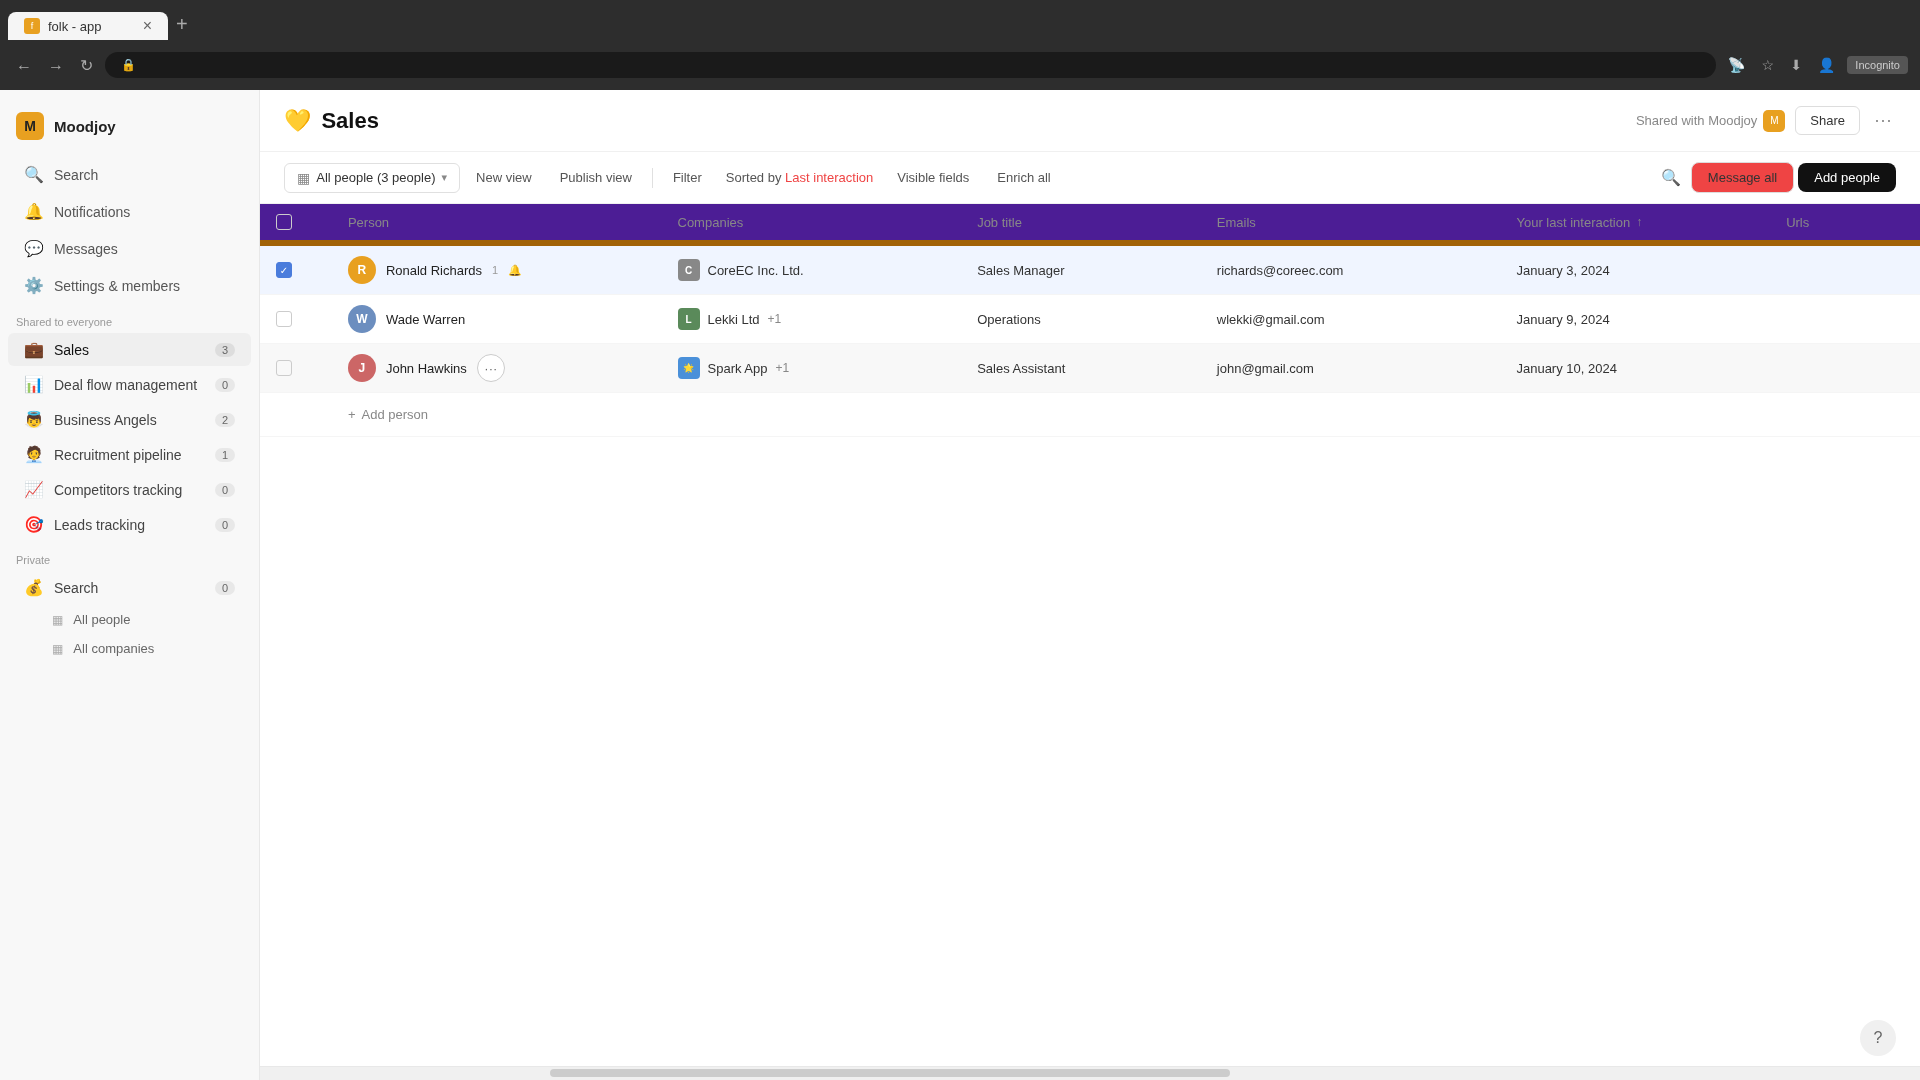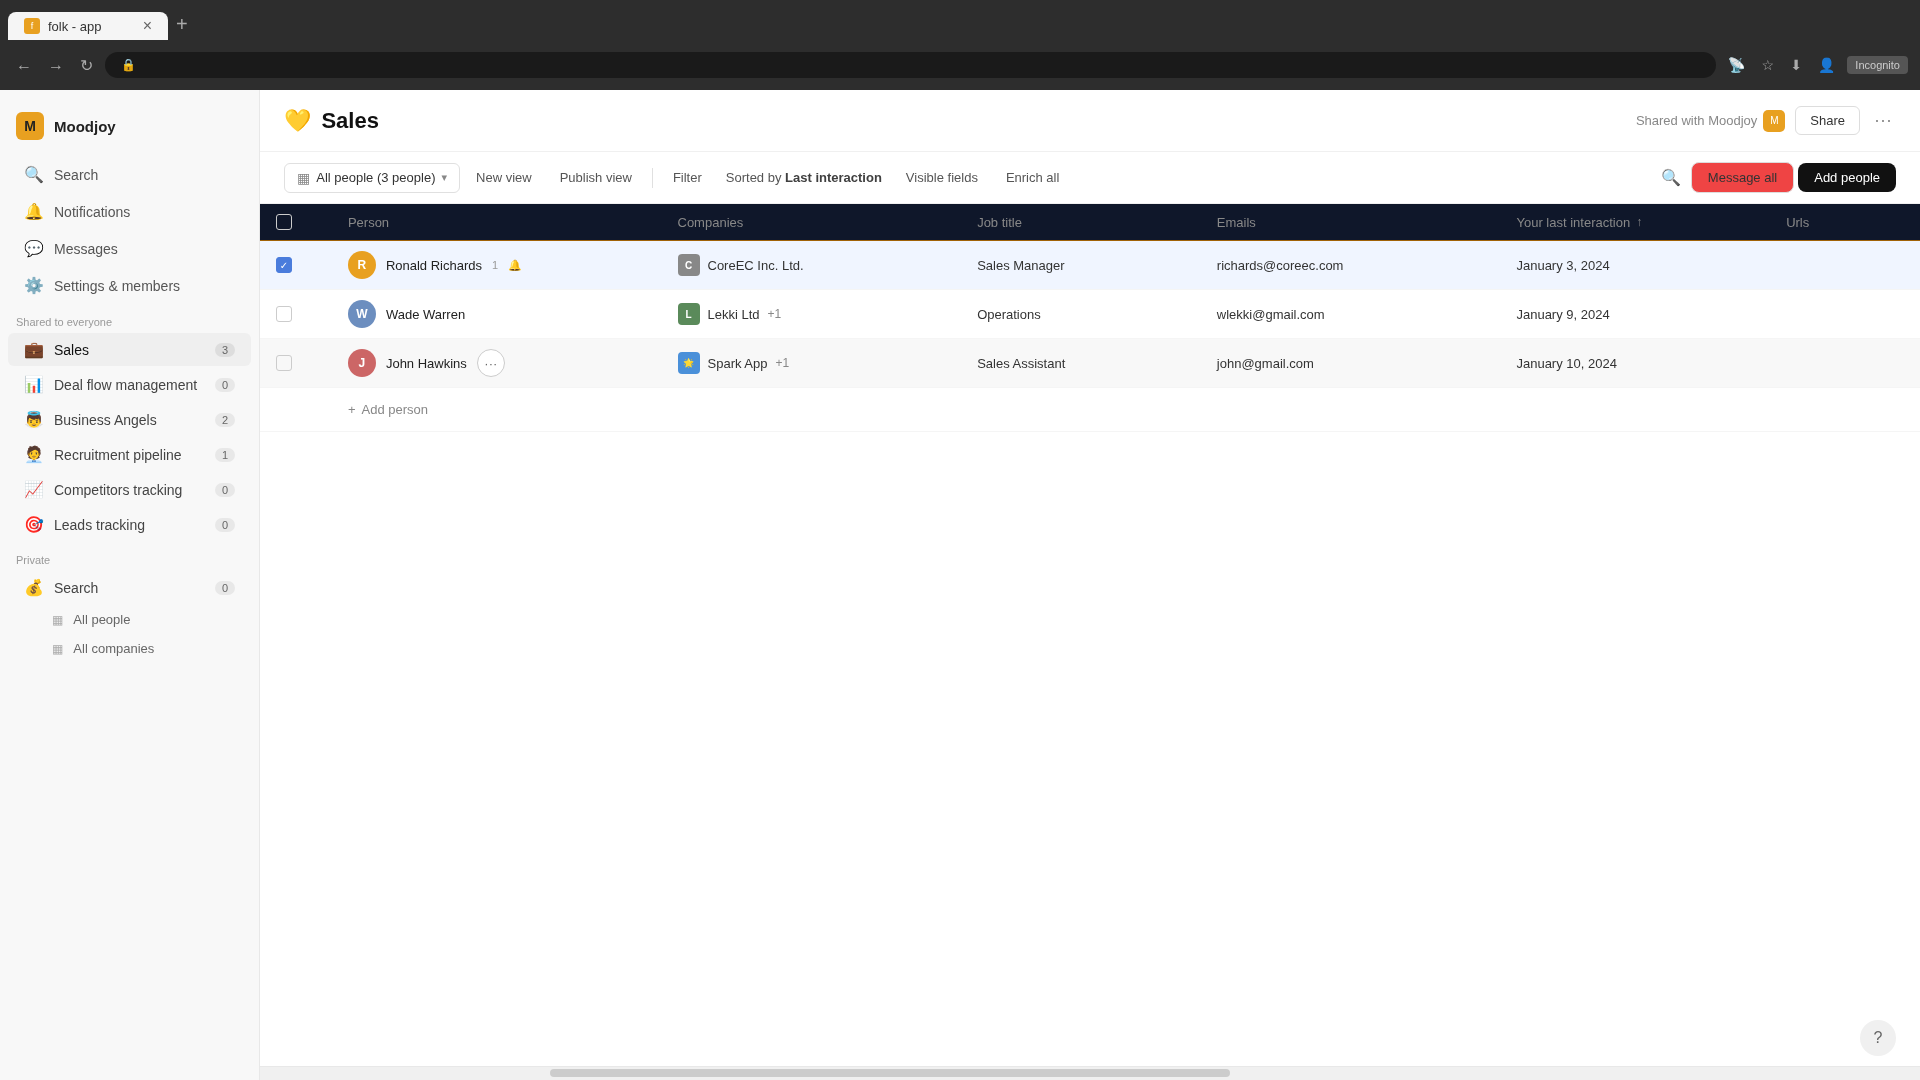--- a/index.html
+++ b/index.html
@@ -53,31 +53,31 @@
     
     .toolbar { display: flex; align-items: center; padding: 10px 24px; gap: 4px; border-bottom: 1px solid #f0f0f0; }
     .view-selector { display: flex; align-items: center; gap: 6px; padding: 6px 12px; border: 1px solid #e0e0e0; border-radius: 6px; cursor: pointer; font-size: 13px; color: #333; background: white; }
     .view-selector .v-icon { font-size: 14px; color: #888; }
     .view-selector .chevron { font-size: 11px; color: #888; }
     .toolbar-btn { background: none; border: none; cursor: pointer; padding: 6px 12px; font-size: 13px; color: #555; border-radius: 6px; }
     .toolbar-divider { width: 1px; height: 20px; background: #e0e0e0; margin: 0 4px; }
     .toolbar-spacer { flex: 1; }
     .filter-btn { background: none; border: none; cursor: pointer; padding: 6px 12px; font-size: 13px; color: #555; }
     .sorted-by { font-size: 13px; color: #555; padding: 6px 8px; }
-    .sorted-by strong { color: #404040; font-weight: 700; }
+    .sorted-by strong { color: #ef4444; font-weight: 400; }
     .visible-fields-btn { background: none; border: none; cursor: pointer; padding: 6px 12px; font-size: 13px; color: #555; }
     .enrich-btn { background: none; border: none; cursor: pointer; padding: 6px 12px; font-size: 13px; color: #555; }
     .search-icon-btn { background: none; border: none; cursor: pointer; padding: 6px; color: #888; font-size: 16px; }
     .message-all-btn { background: #ef4444; border: 1px solid #ddd; border-radius: 8px; padding: 7px 16px; font-size: 13px; cursor: pointer; color: #333; font-weight: 500; }
     .add-people-btn { background: #111; color: white; border: none; border-radius: 8px; padding: 7px 16px; font-size: 13px; cursor: pointer; font-weight: 500; }
 
     
     .table-container { flex: 1; overflow: auto; padding: 0; }
     .people-table { width: 100%; border-collapse: collapse; min-width: 900px; }
-    .people-table th { padding: 10px 16px; text-align: left; font-size: 13px; font-weight: 500; color: #888; border-bottom: 1px solid #a16207; background: #0f172a; position: sticky; top: 0; z-index: 1; white-space: nowrap; }
+    .people-table th { padding: 10px 16px; text-align: left; font-size: 13px; font-weight: 500; color: #888; border-bottom: 6px solid #a16207; background: #4c1d95; position: sticky; top: 0; z-index: 1; white-space: nowrap; }
     .people-table th .th-inner { display: flex; align-items: center; gap: 6px; }
     .col-check { width: 40px; }
     .col-person { width: 220px; }
     .col-companies { width: 200px; }
     .col-jobtitle { width: 160px; }
     .col-emails { width: 200px; }
     .col-interaction { width: 180px; }
     .col-urls { width: 100px; }
     .people-table td { padding: 10px 16px; border-bottom: 1px solid #f5f5f5; font-size: 13px; color: #333; vertical-align: middle; }
     .row-selected { background: #f0f5ff !important; }

